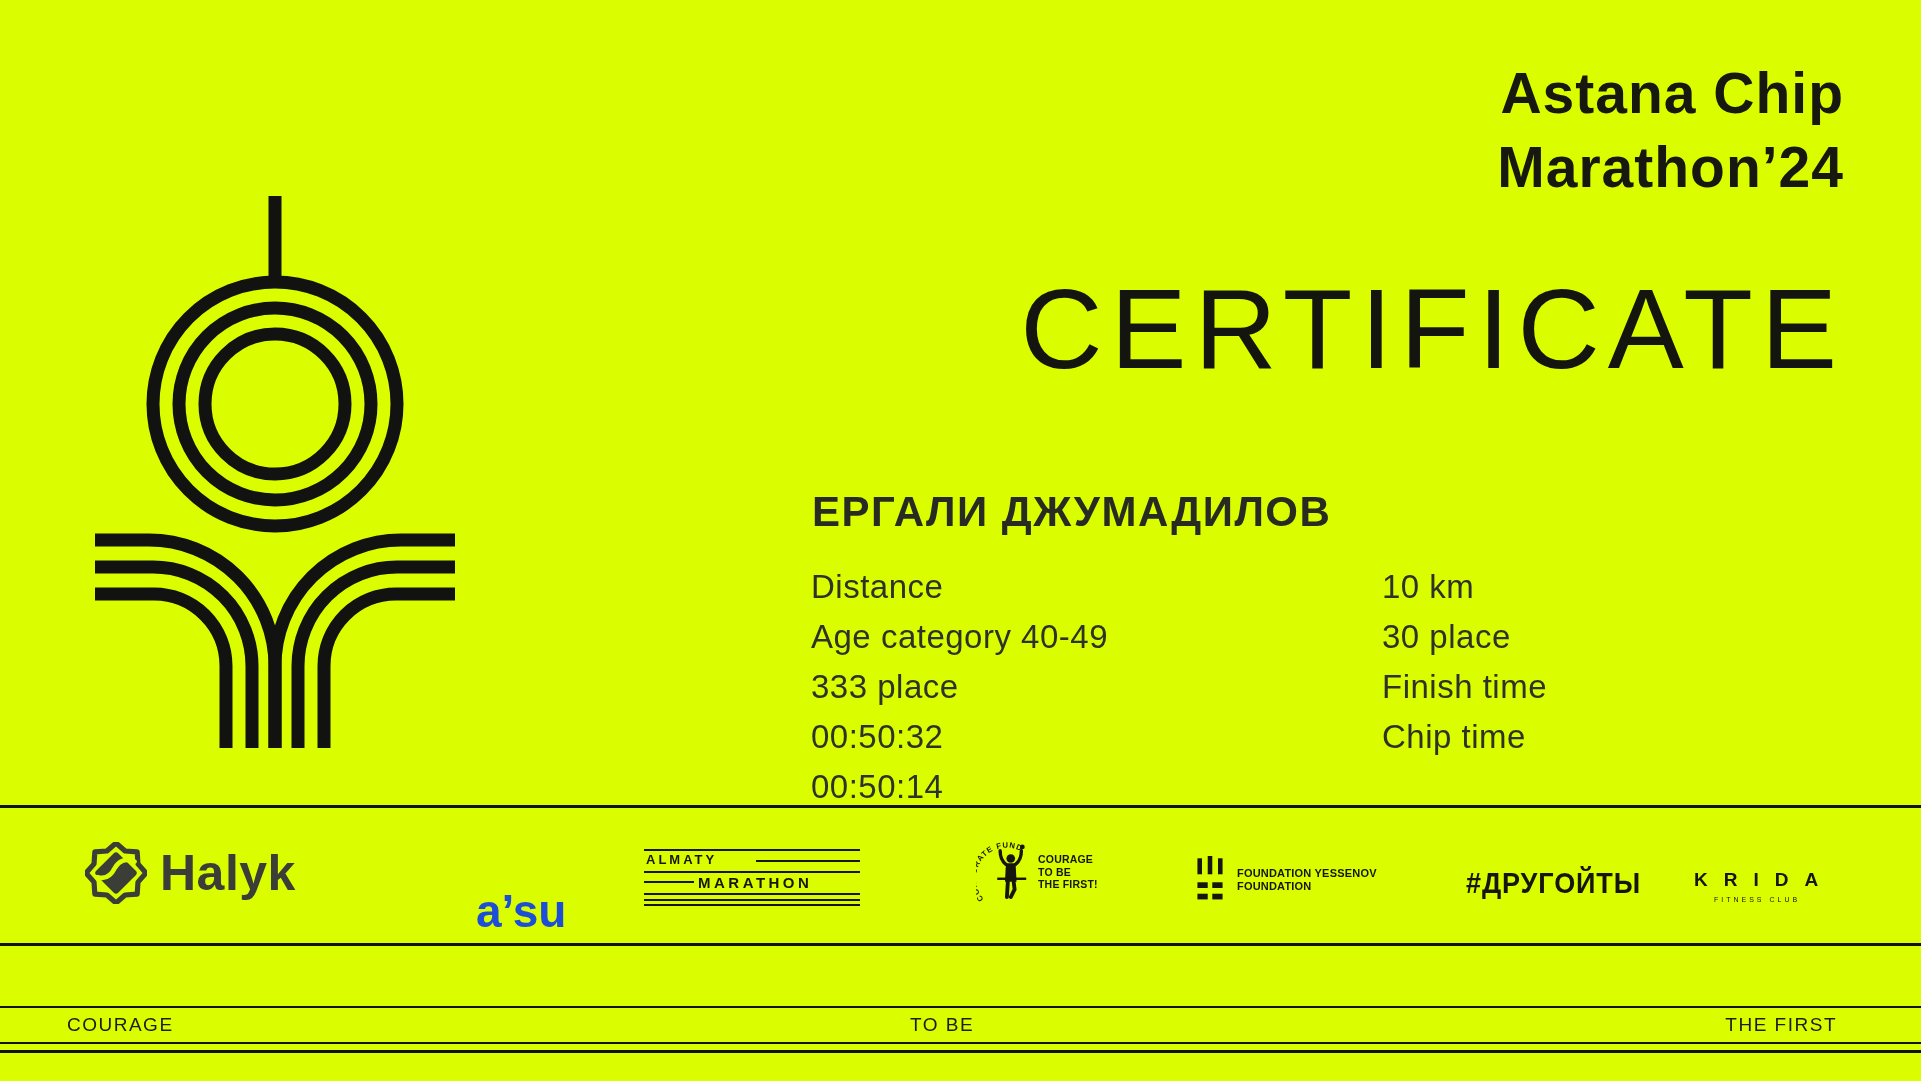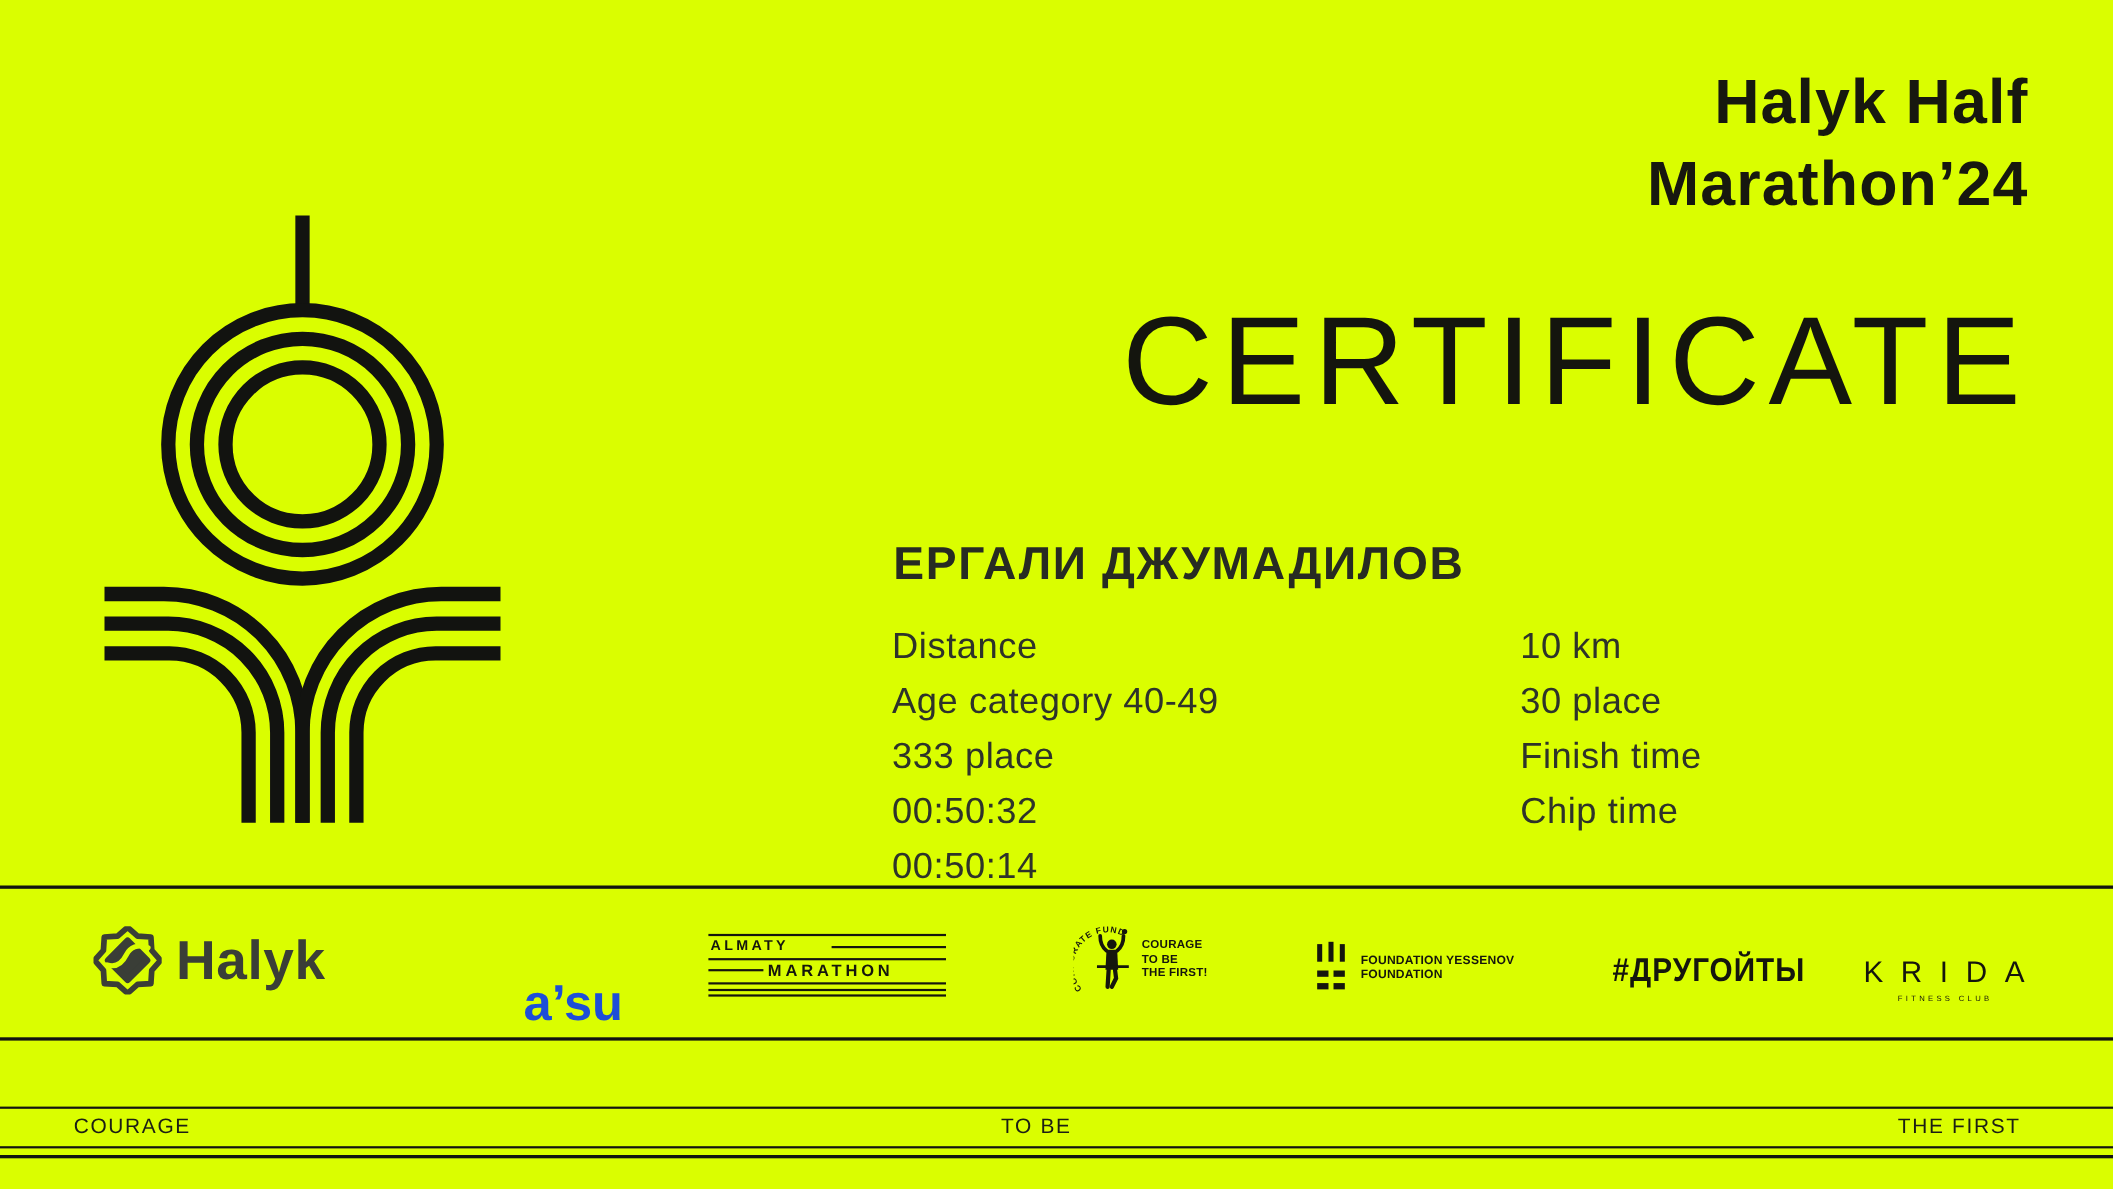--- a/index.html
+++ b/index.html
@@ -56,21 +56,21 @@
   .cfund{position:absolute;left:976px;top:838px;display:flex;align-items:center;gap:6px;}
   .cfund-slogan{font-size:10.5px;font-weight:700;line-height:12.5px;letter-spacing:.2px;color:#15160d;}
 
   .yessenov{position:absolute;left:1197px;top:856px;display:flex;align-items:center;gap:14px;}
   .yessenov-text{font-size:11px;font-weight:700;line-height:13px;letter-spacing:.2px;color:#15160d;}
 
   .drugoyty{position:absolute;left:1466px;top:866px;font-size:30px;font-weight:800;
     letter-spacing:1px;transform:scaleX(.9);transform-origin:left center;color:#15160d;white-space:nowrap;}
 
   .krida{position:absolute;left:1694px;top:869px;color:#15160d;}
-  .krida-word{display:block;font-size:27px;font-weight:400;letter-spacing:16px;white-space:nowrap;}
+  .krida-word{display:block;font-size:19px;font-weight:700;letter-spacing:16px;white-space:nowrap;}
   .krida-sub{display:block;font-size:7px;letter-spacing:3px;margin-top:5px;text-align:center;margin-right:14px;}
 
   
   .f-text{position:absolute;top:1014px;font-size:19px;letter-spacing:1.5px;color:#1c1e15;font-weight:500;}
   .f-courage{left:67px;}
   .f-tobe{left:910px;}
   .f-first{right:84px;}
 </style>
 </head>
 <body>
@@ -86,21 +86,21 @@
       <path d="M92 540 H146 A126 126 0 0 1 272 666 V 748"></path>
       <path d="M92 567 H150 A99 99 0 0 1 249 666 V 748"></path>
       <path d="M92 594 H151 A72 72 0 0 1 223 666 V 748"></path>
       <path d="M452 540 H398 A126 126 0 0 0 272 666 V 748"></path>
       <path d="M452 567 H394 A99 99 0 0 0 295 666 V 748"></path>
       <path d="M452 594 H393 A72 72 0 0 0 321 666 V 748"></path>
     </g>
   </svg>
 
   <div class="event-title">
-    <div>Halyk Half</div>
+    <div>Astana Chip</div>
     <div>Marathon’24</div>
   </div>
 
   <div class="certificate-heading">CERTIFICATE</div>
 
   <div class="runner-name">ЕРГАЛИ ДЖУМАДИЛОВ</div>
 
   <div class="results">
     <span>Distance</span>
     <span>10 km</span>

